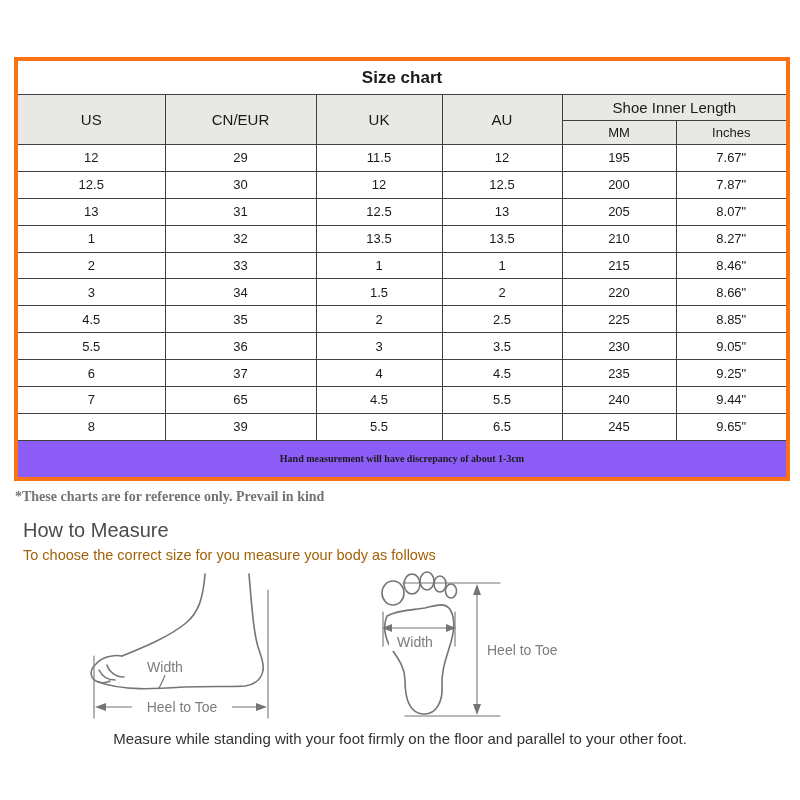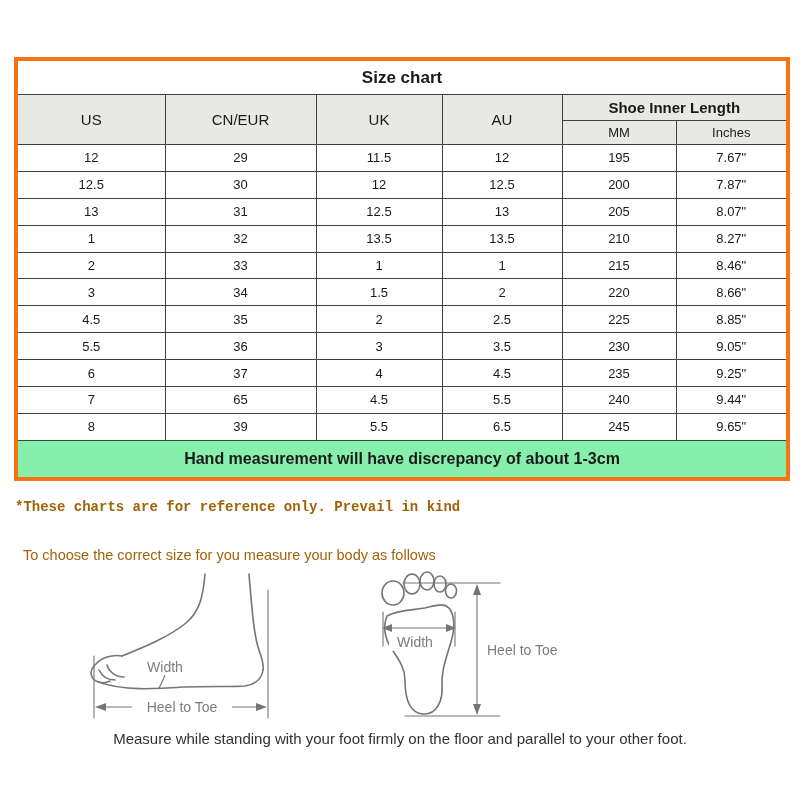--- a/index.html
+++ b/index.html
@@ -7,30 +7,30 @@
         font-family:"Liberation Sans",sans-serif;color:#1a1a1a;}
 
   
   .size-table{position:absolute;left:14px;top:57px;width:772px;border-collapse:collapse;
               table-layout:fixed;border:4px solid #f97316;}
   .size-table th,.size-table td{border:1px solid #404040;text-align:center;vertical-align:middle;
               padding:0;overflow:hidden;}
   .size-table .title-cell{height:33px;font-size:17px;font-weight:bold;background:#ffffff;}
   .size-table thead th{background:#e8e8e5;}
   .size-table .head-main{height:27px;font-size:15px;font-weight:normal;}
-  .size-table .head-span{height:25px;font-size:15px;font-weight:bold;}
+  .size-table .head-span{height:25px;font-size:15px;font-weight:normal;}
   .size-table .head-sub{height:23px;font-size:13px;font-weight:normal;}
   .size-table tbody td{height:25.9px;font-size:13px;background:#ffffff;}
-  .size-table .footnote-cell{height:36px;font-family:Liberation Sans, sans-serif;
-              font-size:16px;font-weight:bold;background:#86efac;}
+  .size-table .footnote-cell{height:36px;font-family:Liberation Serif, serif;
+              font-size:10px;font-weight:bold;background:#8b5cf6;}
 
   
-  .ref-note{position:absolute;left:15px;top:499px;
-            font-family:Liberation Mono, monospace;
-            font-size:14px;font-weight:bold;color:#a16207;white-space:nowrap;}
+  .ref-note{position:absolute;left:15px;top:489px;
+            font-family:Liberation Serif, serif;
+            font-size:14px;font-weight:bold;color:#737373;white-space:nowrap;}
   .htm-title{position:absolute;left:23px;top:519px;margin:0;font-size:20px;font-weight:normal;
              color:#4b4b4b;}
   .htm-sub{position:absolute;left:23px;top:547px;font-size:14.5px;color:#a16207;}
 
   
   .diagram{position:absolute;}
   .diagram-left{left:72px;top:570px;}
   .diagram-right{left:355px;top:566px;}
   .diagram path,.diagram line,.diagram ellipse{fill:none;stroke:#757575;stroke-width:1.6;
              stroke-linecap:round;stroke-linejoin:round;}
@@ -164,20 +164,21 @@
       </tbody>
     <tfoot>
       <tr>
         <td colspan="6" class="footnote-cell">Hand measurement will have discrepancy of about 1-3cm</td>
       </tr>
     </tfoot>
   </table>
 
   <div class="ref-note">*These charts are for reference only. Prevail in kind</div>
 
+  <h2 class="htm-title">How to Measure</h2>
   <div class="htm-sub">To choose the correct size for you measure your body as follows</div>
 
   <svg class="diagram diagram-left" width="230" height="158" viewBox="0 0 230 158">
 
     <path d="M133,4 C131,28 127,42 114,53 C97,67 70,78 50,86"></path>
 
     <path d="M177,4 C180,40 182,66 187,80 C191,91 192,96 191,100"></path>
 
     <path d="M50,86 C40,84 29,88 24,94 C18,99 17,107 24,111 C28,113 34,113 38,111"></path>
     <path d="M27,100 C30,106 36,110 43,110"></path>

